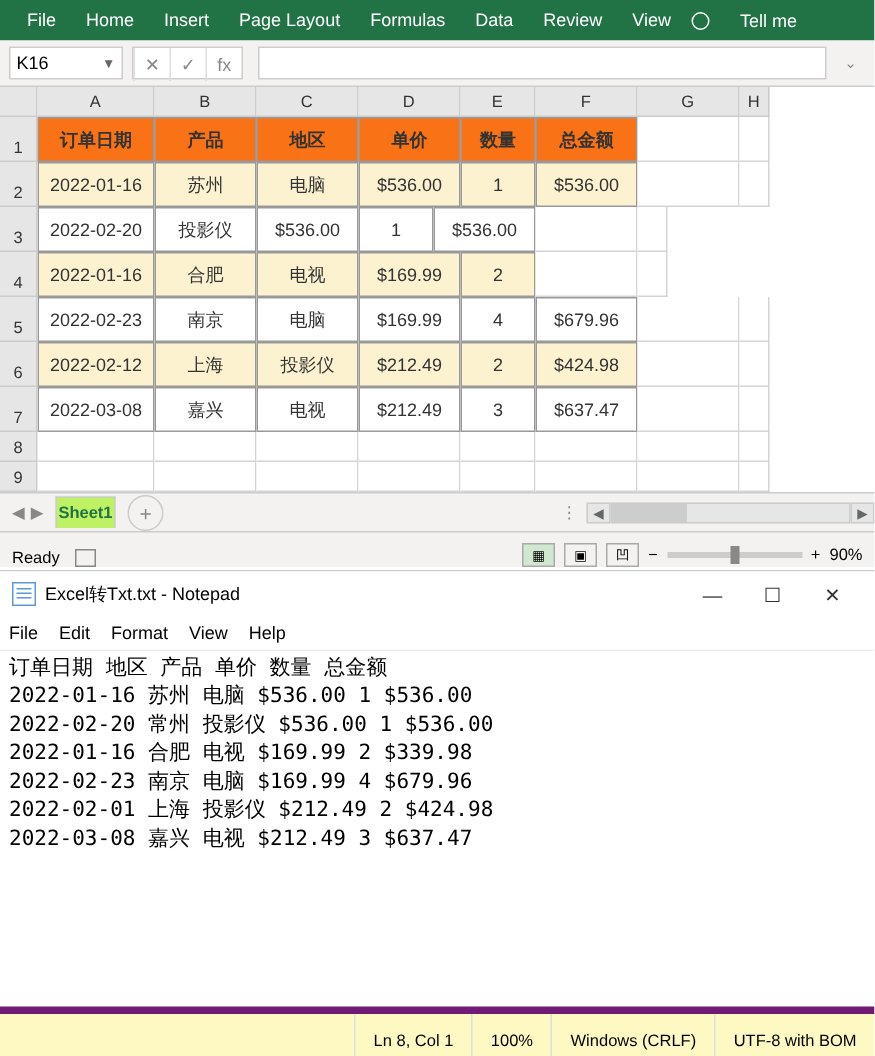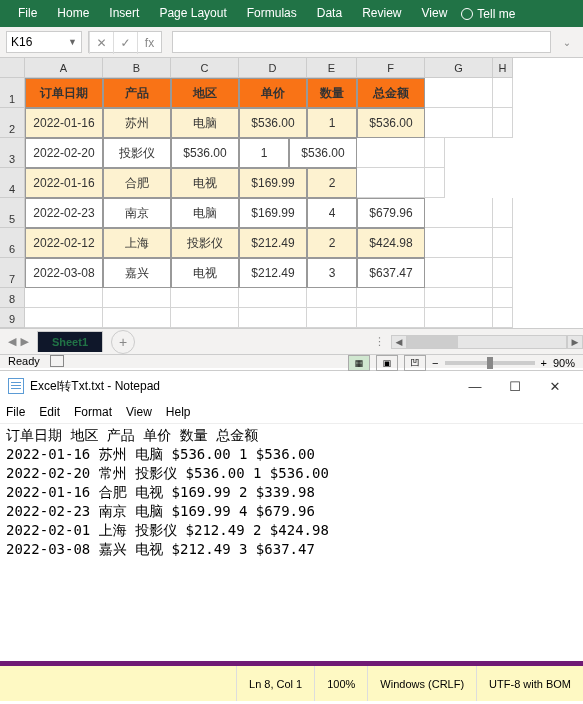--- a/index.html
+++ b/index.html
@@ -2,21 +2,21 @@
 <html><head>
 <meta charset="utf-8">
 <style>
 * { margin: 0; padding: 0; box-sizing: border-box; font-family: "Segoe UI", Arial, sans-serif; }
 body { background: #fff; width: 583px; height: 704px; overflow: hidden; }
 
 
 .excel-window { width: 583px; }
 .ribbon { background: #217346; height: 27px; display: flex; align-items: center; padding: 0 8px; color: #fff; font-size: 12px; }
 .ribbon-tab { padding: 0 10px; height: 27px; line-height: 27px; cursor: pointer; }
-.tell-me { display: flex; align-items: center; gap: 4px; margin-left: 4px; }
+.tell-me { display: flex; align-items: center; gap: 20px; margin-left: 4px; }
 .bulb { width: 12px; height: 12px; border: 1px solid #fff; border-radius: 50%; position: relative; }
 
 .formula-bar-area { background: #f3f2f1; border-bottom: 1px solid #ccc; padding: 4px 6px; display: flex; align-items: center; gap: 6px; font-size: 12px; }
 .name-box { width: 76px; height: 22px; background: #fff; border: 1px solid #ccc; display: flex; align-items: center; padding: 0 4px; justify-content: space-between; }
 .name-box-dd { font-size: 9px; color: #666; }
 .fb-btn { width: 24px; height: 22px; display: flex; align-items: center; justify-content: center; color: #888; border-left: 1px solid #ddd; }
 .fb-input { flex: 1; height: 22px; background: #fff; border: 1px solid #ccc; margin-left: 4px; }
 .expand-btn { width: 20px; text-align: center; color: #888; font-size: 10px; }
 
 .grid-area { display: flex; }
@@ -33,27 +33,27 @@
 .data-row { display: flex; height: 30px; }
 .data-row.short { height: 20px; }
 .cell { height: 100%; border-right: 1px solid #d4d4d4; border-bottom: 1px solid #d4d4d4; display: flex; align-items: center; justify-content: center; font-size: 12px; color: #333; background: #fff; }
 .cell.hdr { background: #f97316; font-weight: bold; border: 1px solid #999; }
 .cell.bordered { border: 1px solid #999; }
 .cell.alt { background: #fdf2d0; }
 
 .sheet-tabs { height: 26px; background: #f3f2f1; border-top: 1px solid #ccc; display: flex; align-items: center; font-size: 11px; }
 .tab-nav { display: flex; gap: 4px; padding: 0 8px; color: #888; }
 .tab-nav span { cursor: pointer; }
-.sheet-tab { padding: 4px 14px; background: #0f172a; border: 1px solid #ccc; border-bottom: none; font-weight: bold; color: #217346; }
+.sheet-tab { padding: 4px 1px; background: #bef264; border: 1px solid #ccc; border-bottom: none; font-weight: bold; color: #217346; }
 .new-sheet { width: 24px; height: 24px; display: flex; align-items: center; justify-content: center; color: #888; margin-left: 8px; border: 1px solid #ccc; border-radius: 50%; font-size: 14px; }
 .scroll-track { width: 160px; height: 14px; background: #e6e6e6; border: 1px solid #ccc; position: relative; }
 .scroll-thumb { position: absolute; left: 0; top: 0; width: 50px; height: 100%; background: #cdcdcd; }
 .scroll-btn { width: 16px; height: 14px; background: #e6e6e6; border: 1px solid #ccc; display: flex; align-items: center; justify-content: center; font-size: 9px; color: #666; }
 
-.status-bar { height: 14px; background: #f3f2f1; border-top: 1px solid #ccc; display: flex; align-items: flex-start; font-size: 11px; padding: 0 8px; justify-content: space-between; }
+.status-bar { height: 24px; background: #f3f2f1; border-top: 1px solid #ccc; display: flex; align-items: flex-end; font-size: 11px; padding: 0 8px; justify-content: space-between; }
 .status-left { display: flex; align-items: center; gap: 10px; }
 .rec-icon { width: 14px; height: 12px; border: 1px solid #888; position: relative; }
 .status-right { display: flex; align-items: center; gap: 6px; }
 .view-btn { width: 22px; height: 16px; border: 1px solid #aaa; display: flex; align-items: center; justify-content: center; font-size: 9px; }
 .view-btn.active { background: #d0e7d0; }
 .zoom-slider { width: 90px; height: 4px; background: #ccc; position: relative; }
 .zoom-handle { position: absolute; left: 42px; top: -4px; width: 6px; height: 12px; background: #888; }
 
 
 .notepad-window { width: 583px; border-top: 1px solid #ccc; margin-top: 2px; }

